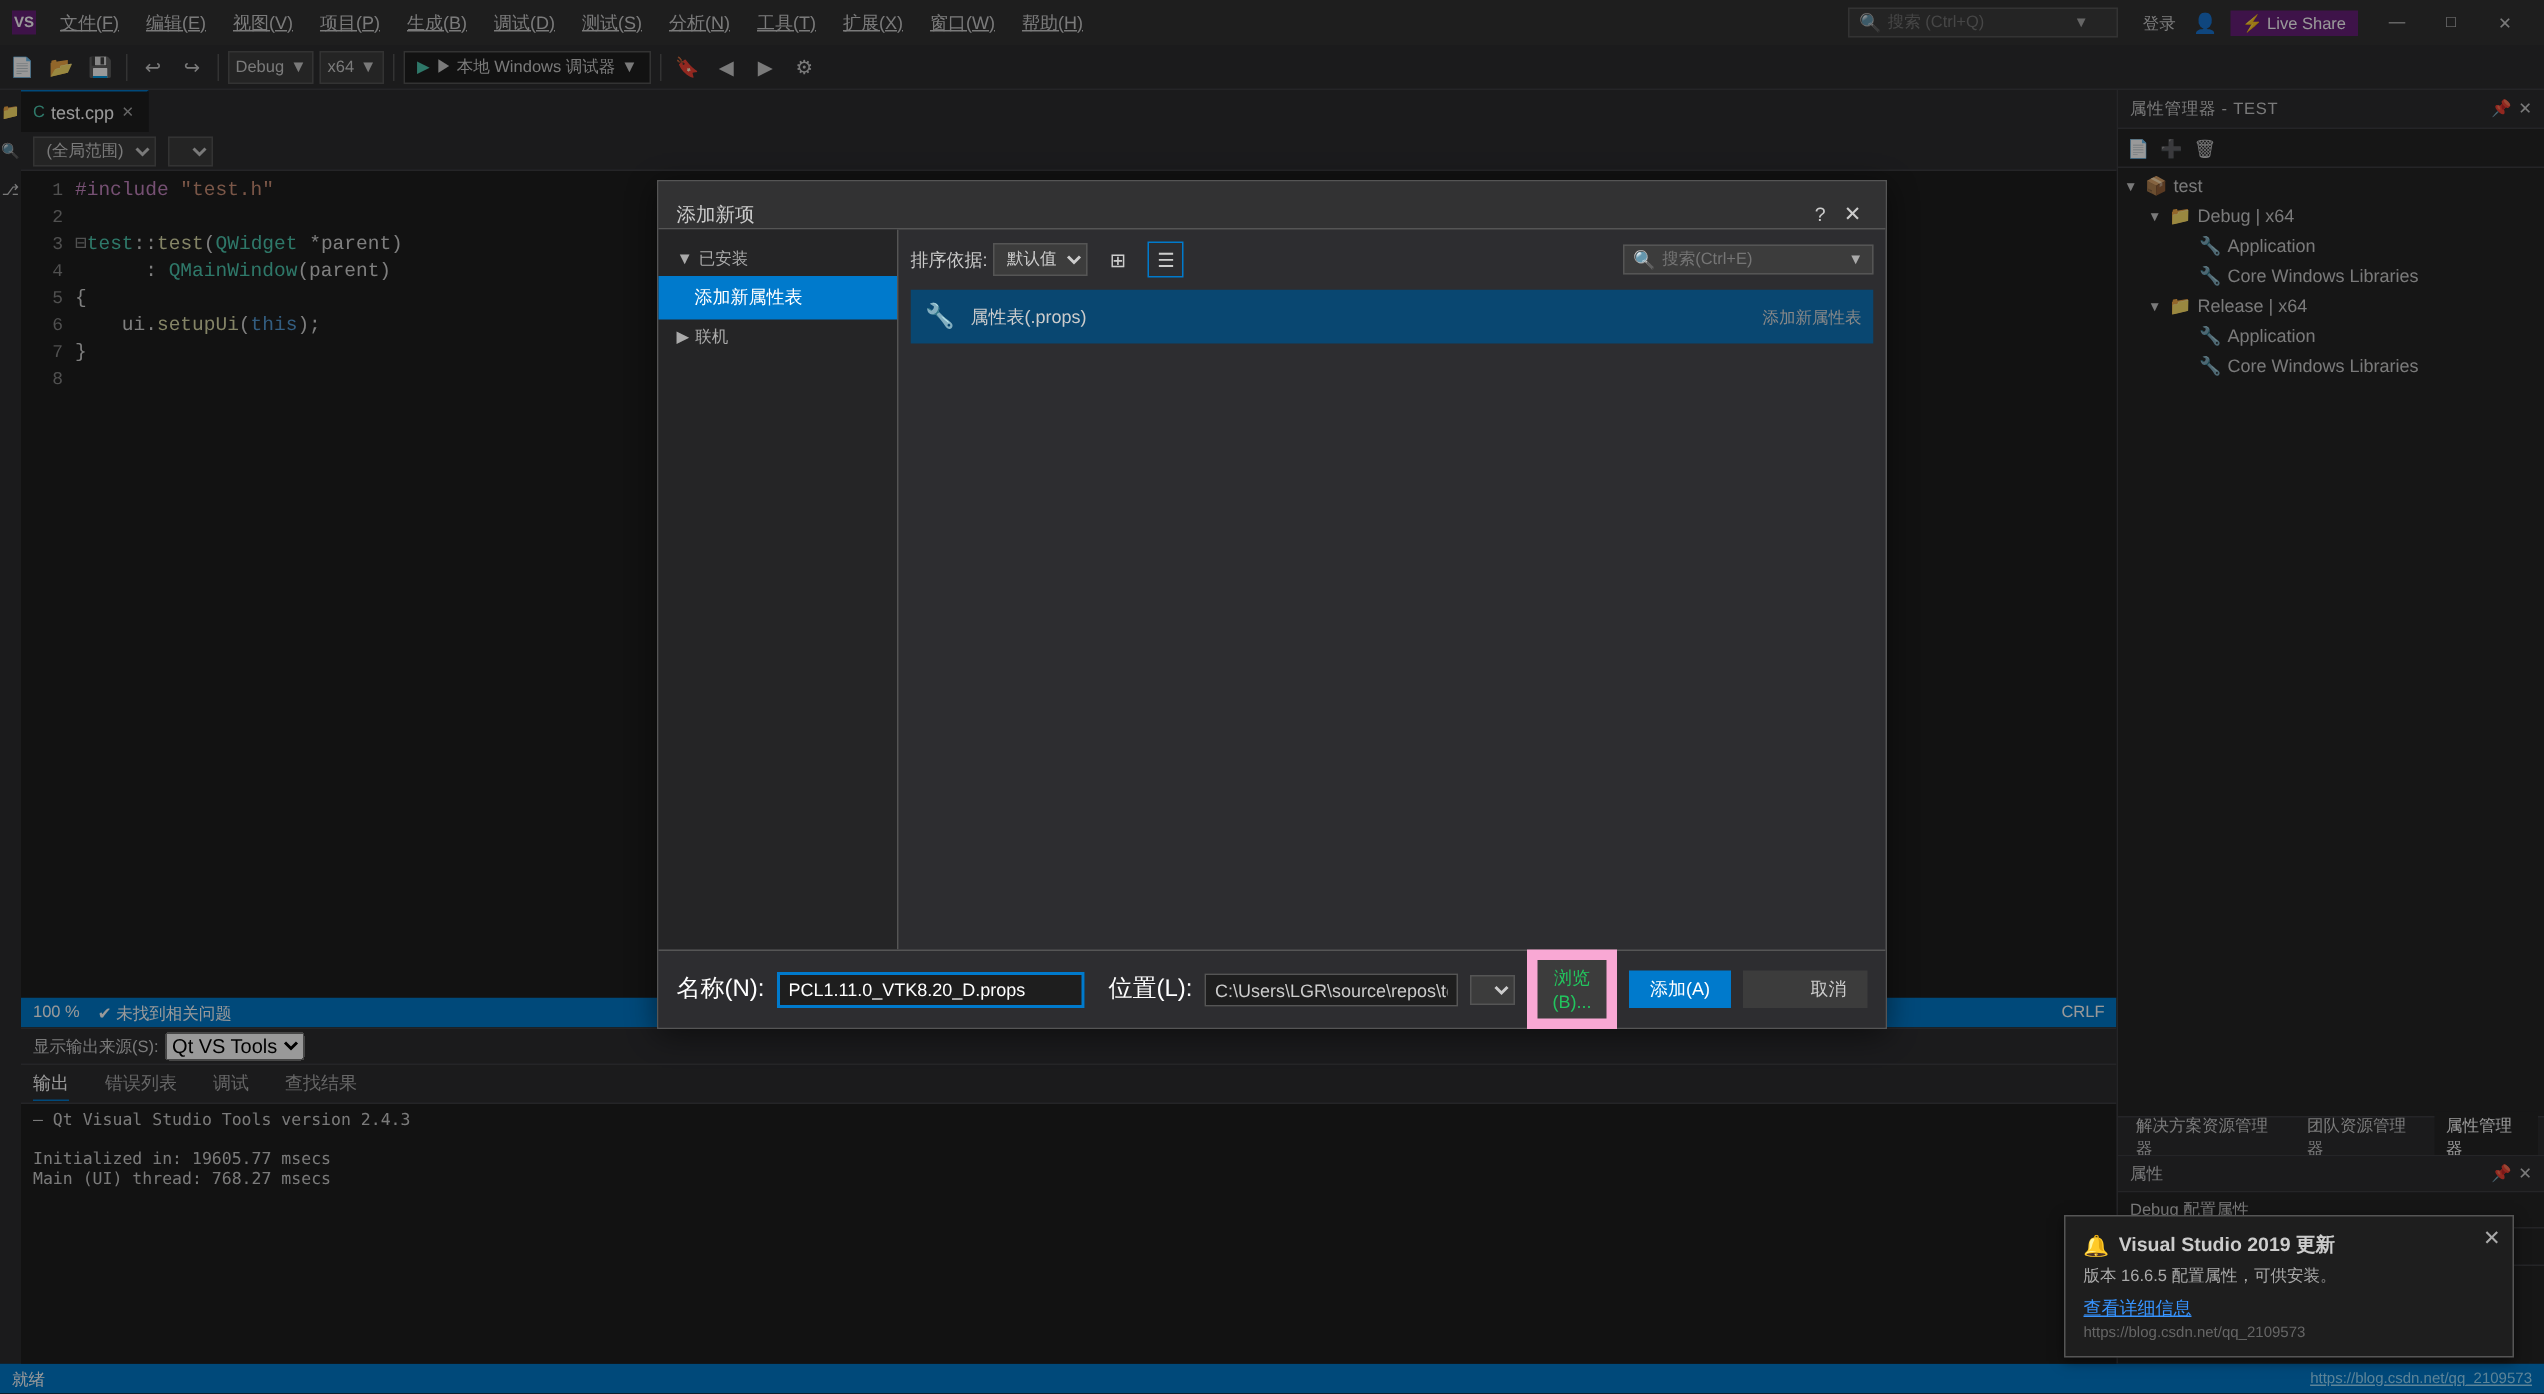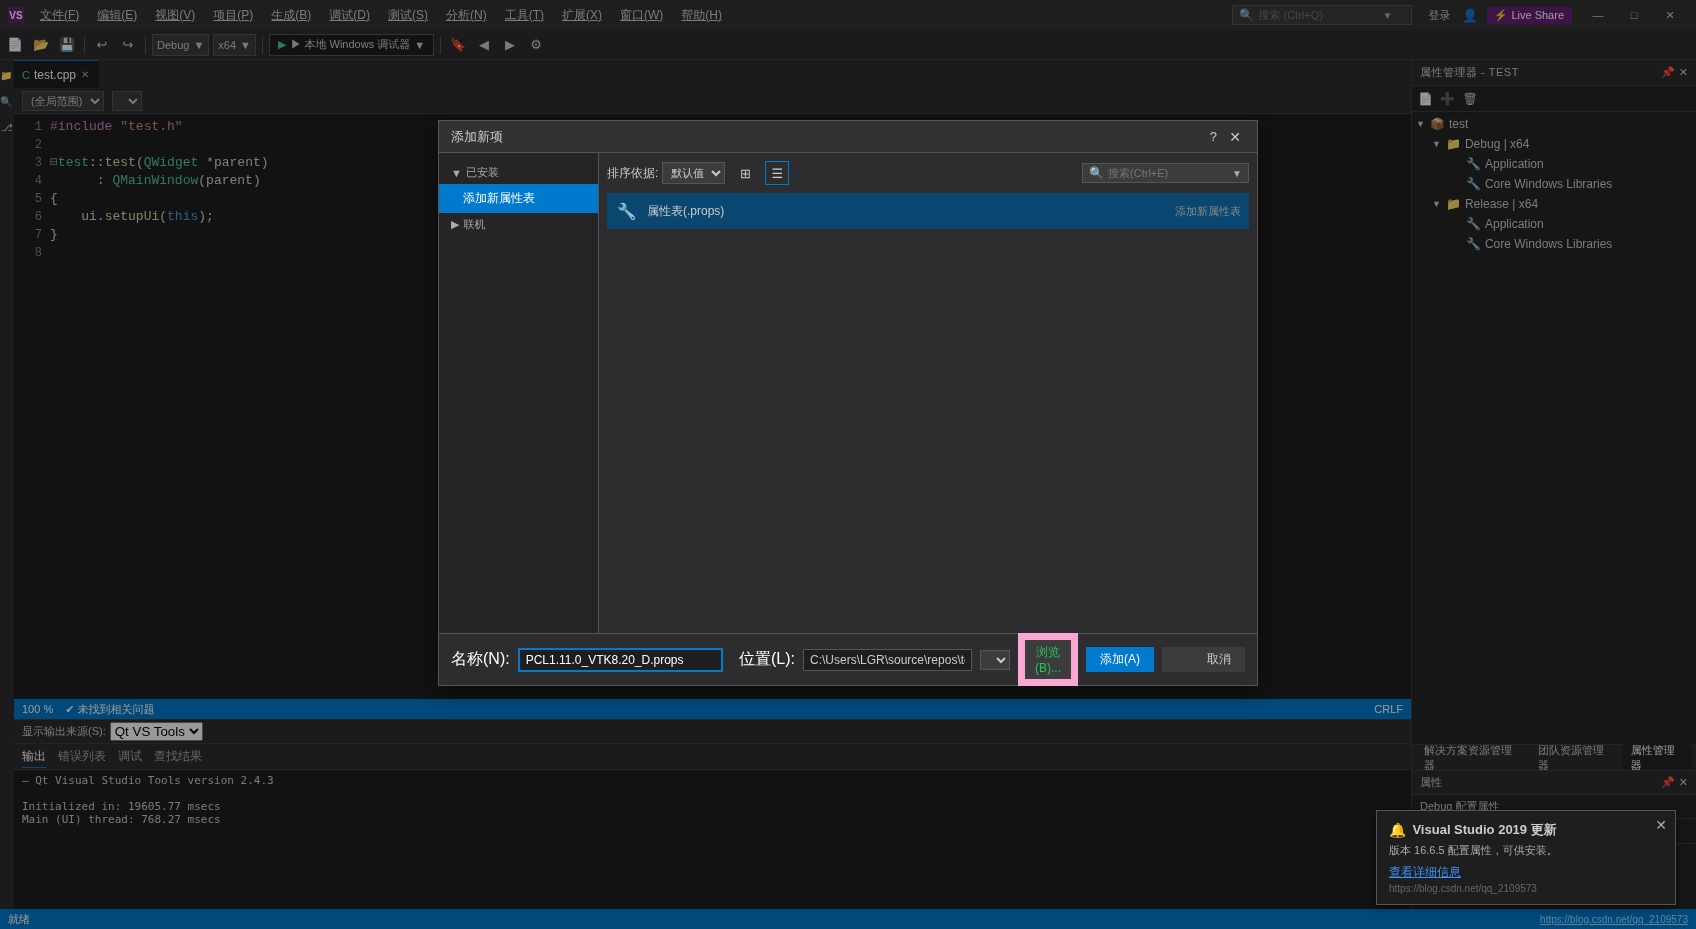--- a/index.html
+++ b/index.html
@@ -187,30 +187,30 @@
     .line-content { color: #d4d4d4; white-space: pre; }
     .kw { color: #569cd6; }
     .str { color: #ce9178; }
     .fn { color: #dcdcaa; }
     .cls { color: #4ec9b0; }
     .op { color: #d4d4d4; }
     .pp { color: #c586c0; }
 
     
     .output-panel {
-      height: 190px;
+      height: 224px;
       background: #1e1e1e;
       border-top: 1px solid #3e3e42;
       display: flex; flex-direction: column;
     }
     .output-tabs {
       height: 26px;
       background: #2d2d30;
       display: flex; align-items: center;
-      padding: 0 8px; gap: 12px;
+      padding: 0 8px; gap: 24px;
       border-bottom: 1px solid #3e3e42;
     }
     .output-tab {
       font-size: 12px; color: #aaa; cursor: pointer; padding: 2px 0;
     }
     .output-tab.active { color: #fff; border-bottom: 1px solid #007acc; }
     .output-content {
       flex: 1;
       padding: 4px 8px;
       font-family: "Consolas", monospace; font-size: 11px;
@@ -331,21 +331,21 @@
     .dialog {
       background: #2d2d30;
       border: 1px solid #555;
       width: 820px;
       box-shadow: 0 4px 20px rgba(0,0,0,0.5);
       display: flex; flex-direction: column;
     }
     .dialog-title-bar {
       height: 32px;
       background: #323233;
-      display: flex; align-items: center;
+      display: flex; align-items: flex-end;
       padding: 0 12px;
       font-size: 13px; color: #ccc;
       justify-content: space-between;
       border-bottom: 1px solid #555;
     }
     .dialog-close {
       width: 20px; height: 20px;
       display: flex; align-items: center; justify-content: center;
       cursor: pointer; color: #ccc; font-size: 14px;
     }

